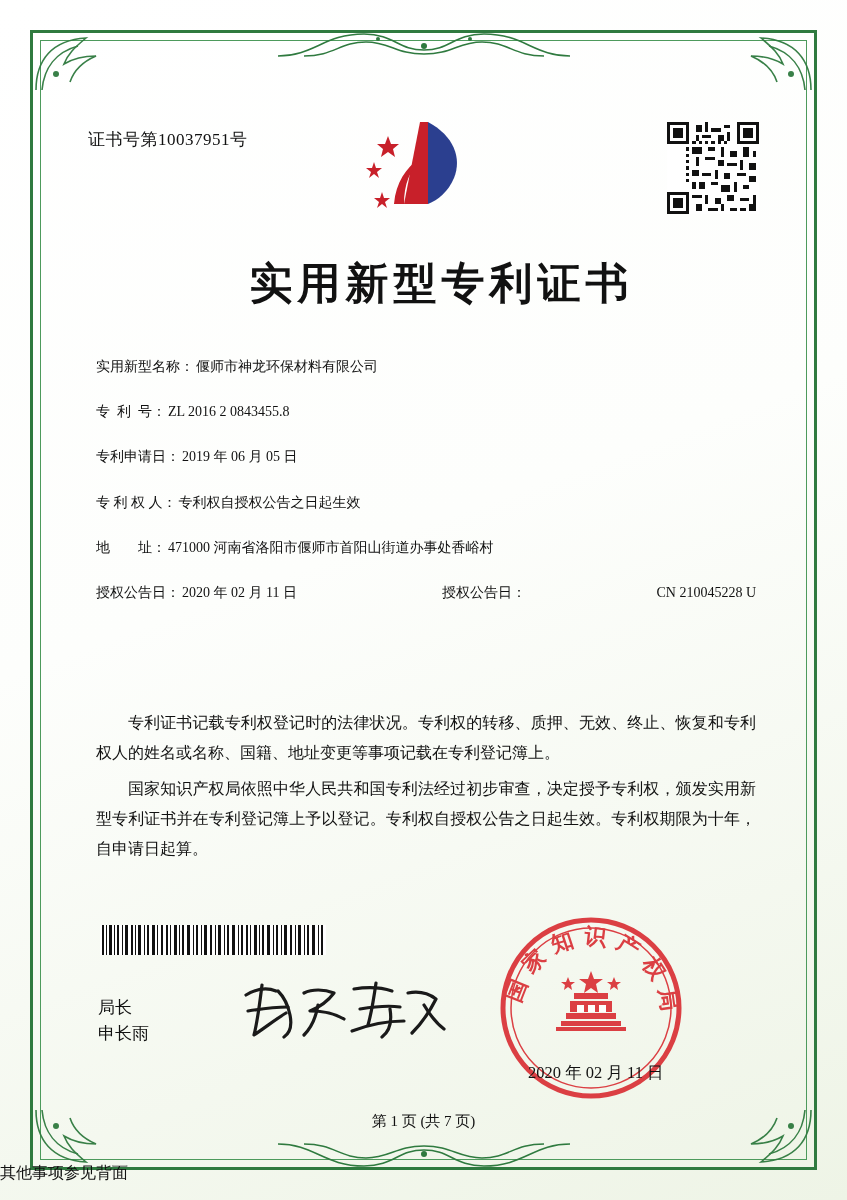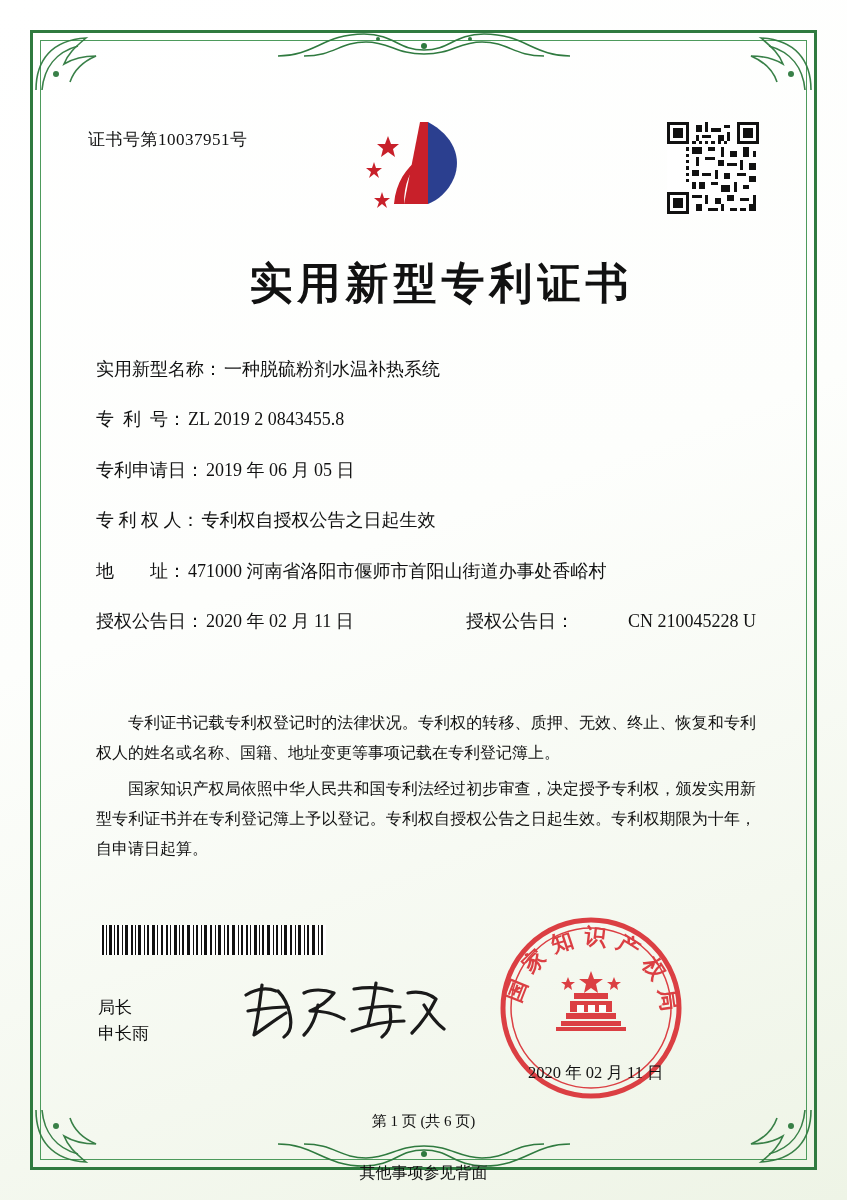--- a/index.html
+++ b/index.html
@@ -121,21 +121,21 @@
     font-family: "Liberation Serif", "DejaVu Serif", serif;
     margin-left: 36px;
   }
 
   
   .fields {
     position: absolute;
     left: 96px;
     top: 358px;
     width: 660px;
-    font-size: 18px;
+    font-size: 14px;
     color: #111;
   }
   .field-row {
     display: flex;
     align-items: baseline;
     margin-bottom: 27px;
     line-height: 1.3;
   }
   .field-label {
     white-space: pre;
@@ -225,21 +225,20 @@
     left: 0; right: 0;
     top: 1112px;
     text-align: center;
     font-size: 15px;
     color: #111;
   }
   .outside-note {
     position: absolute;
     left: 0; right: 0;
     top: 1163px;
-    text-align: center;
     font-size: 16px;
     color: #111;
   }
 </style>
 </head>
 <body>
 
 <div id="certificate">
 
   <div class="border-outer"></div>
@@ -388,25 +387,25 @@
           <rect x="26" y="26" width="2" height="2"></rect>
       </g>
     </svg>
   </div>
 
   <div class="doc-title">实用新型专利证书</div>
 
   <div class="fields">
     <div class="field-row">
       <span class="field-label">实用新型名称：</span>
-      <span class="field-value">一种脱硫粉剂水温补热系统</span>
+      <span class="field-value">偃师市神龙环保材料有限公司</span>
     </div>
     <div class="field-row">
       <span class="field-label">专  利  号：</span>
-      <span class="field-value">ZL 2019 2 0843455.8</span>
+      <span class="field-value">ZL 2016 2 0843455.8</span>
     </div>
     <div class="field-row">
       <span class="field-label">专利申请日：</span>
       <span class="field-value">2019 年 06 月 05 日</span>
     </div>
     <div class="field-row">
       <span class="field-label">专 利 权 人：</span>
       <span class="field-value">专利权自授权公告之日起生效</span>
     </div>
     <div class="field-row">
@@ -531,16 +530,16 @@
           <polygon points="70,62 72,67 77,67 73,70 74,75 70,72 66,75 67,70 63,67 68,67"></polygon>
           <polygon points="116,62 118,67 123,67 119,70 120,75 116,72 112,75 113,70 109,67 114,67"></polygon>
           <rect x="58" y="112" width="70" height="4"></rect>
         </g>
       </g>
     </svg>
   </div>
 
   <div class="seal-date">2020 年 02 月 11 日</div>
 
-  <div class="page-footer">第 1 页 (共 6 页)</div>
+  <div class="page-footer">第 1 页 (共 7 页)</div>
   <div class="outside-note">其他事项参见背面</div>
 
 </div>
 
 </body></html>

